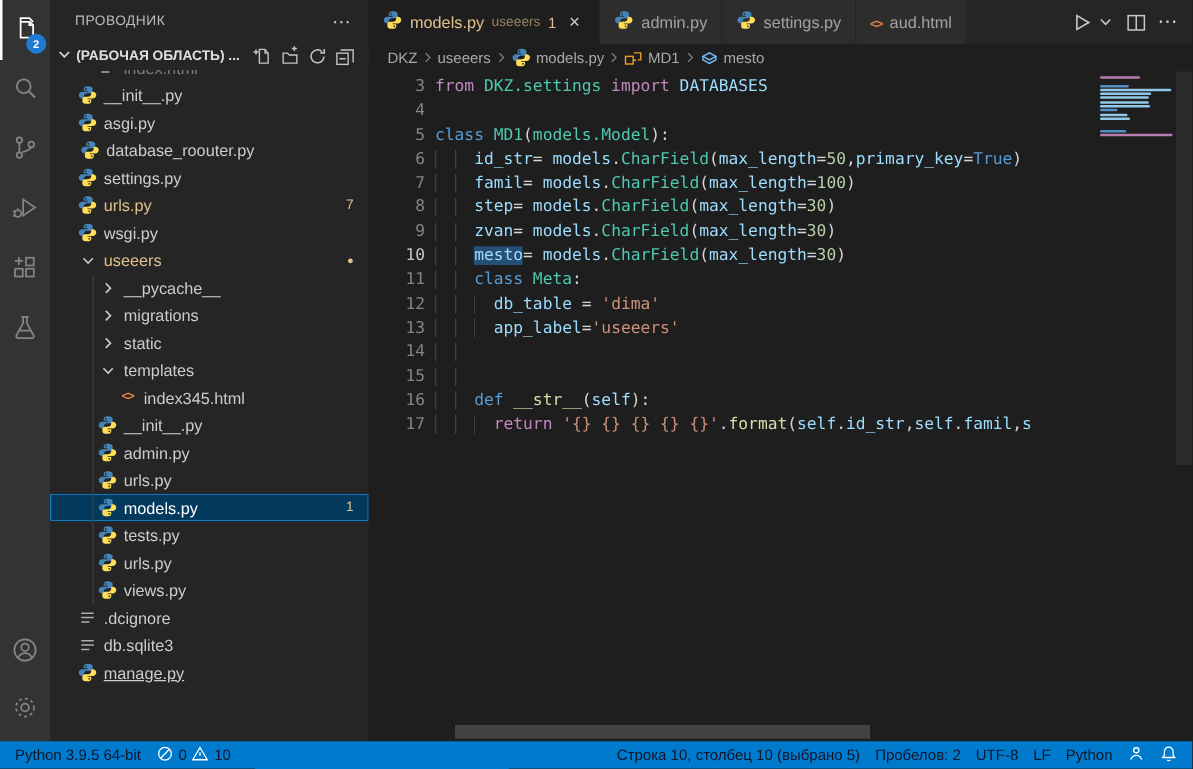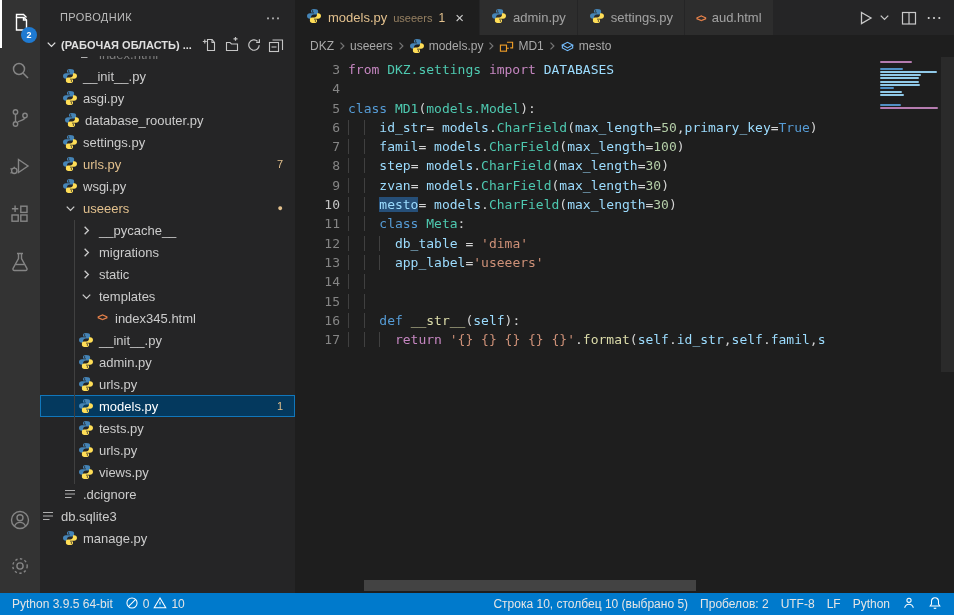--- a/index.html
+++ b/index.html
@@ -77,21 +77,21 @@
   .lc .f { color:#dcdcaa; } .lc .p { color:#d4d4d4; }
   .lc .sel { background:#264f78; color:#9cdcfe; }
 
   .minimap { position:absolute; top:4px; right:14px; width:60px; }
   .mbar { height:2px; margin-bottom:1.3px; border-radius:1px; opacity:.9; }
   .vscroll { position:absolute; top:0; right:0; width:13px; height:315px; background:rgba(121,121,121,.14); }
   .hscroll { position:absolute; left:69px; bottom:2px; width:332px; height:11px; background:#434343; cursor:pointer; }
 
   
   .statusbar { position:absolute; left:0; right:0; bottom:0; height:22px; background:#007acc;
-    color:#e5e5e5; display:flex; align-items:center; font-size:12px; padding:0 6px; }
+    color:#0f172a; display:flex; align-items:center; font-size:12px; padding:0 6px; }
   .sb-item { display:flex; align-items:center; gap:4px; padding:0 6px; height:22px; cursor:pointer; }
   .sb-right { margin-left:auto; display:flex; align-items:center; }
   .txt-icon { display:inline-flex; line-height:1; }
 </style>
 </head>
 <body>
 
 <div class="app">
   <div class="abar">
     <div id="ab-top">
@@ -372,29 +372,29 @@
           <span class="lbl">views.py</span>
         </div>
         <div class="row" style="padding-left: 22px;">
           <span class="icon">
             <svg width="16" height="16" viewBox="0 0 16 16" fill="none" stroke="#b0b0b0" stroke-width="1.2">
               <path d="M3 4.5h10M3 8h10M3 11.5h6.5"></path>
             </svg>
           </span>
           <span class="lbl">.dcignore</span>
         </div>
-        <div class="row" style="">
+        <div class="row" style="padding-left: 22px;">
           <span class="icon">
             <svg width="16" height="16" viewBox="0 0 16 16" fill="none" stroke="#b0b0b0" stroke-width="1.2">
               <path d="M3 4.5h10M3 8h10M3 11.5h6.5"></path>
             </svg>
           </span>
           <span class="lbl">db.sqlite3</span>
         </div>
-        <div class="row" style="padding-left: 22px;">
+        <div class="row" style="padding-left: 22px; text-decoration: underline;">
           <span class="icon">
             <svg width="16" height="16" viewBox="0 0 16 16">
               <path fill="#4584b6" d="M7.9 1C6.1 1 5 1.8 5 3.1V4.6h3v.7H3.9C2.3 5.3 1 6.4 1 8c0 1.7 1.2 2.7 2.8 2.7H5V9.3C5 7.8 6.3 6.6 7.8 6.6h2.3c1.2 0 2-.9 2-2.1V3.1C12.1 1.9 11 1 7.9 1zM6.6 2.3c.4 0 .7.3.7.7s-.3.7-.7.7-.7-.3-.7-.7.3-.7.7-.7z"></path>
               <path fill="#ffde57" d="M8.1 15c1.8 0 2.9-.8 2.9-2.1v-1.5H8v-.7h4.1c1.6 0 2.9-1.1 2.9-2.7 0-1.7-1.2-2.7-2.8-2.7H11v1.4c0 1.5-1.3 2.7-2.8 2.7H5.9c-1.2 0-2 .9-2 2.1v1.4C3.9 14.1 5 15 8.1 15zm1.3-1.3c-.4 0-.7-.3-.7-.7s.3-.7.7-.7.7.3.7.7-.3.7-.7.7z"></path>
             </svg>
           </span>
           <span class="lbl">manage.py</span>
         </div>
         <div class="guide-v" style="top: 164px; height: 264px;"></div>
       </div>

